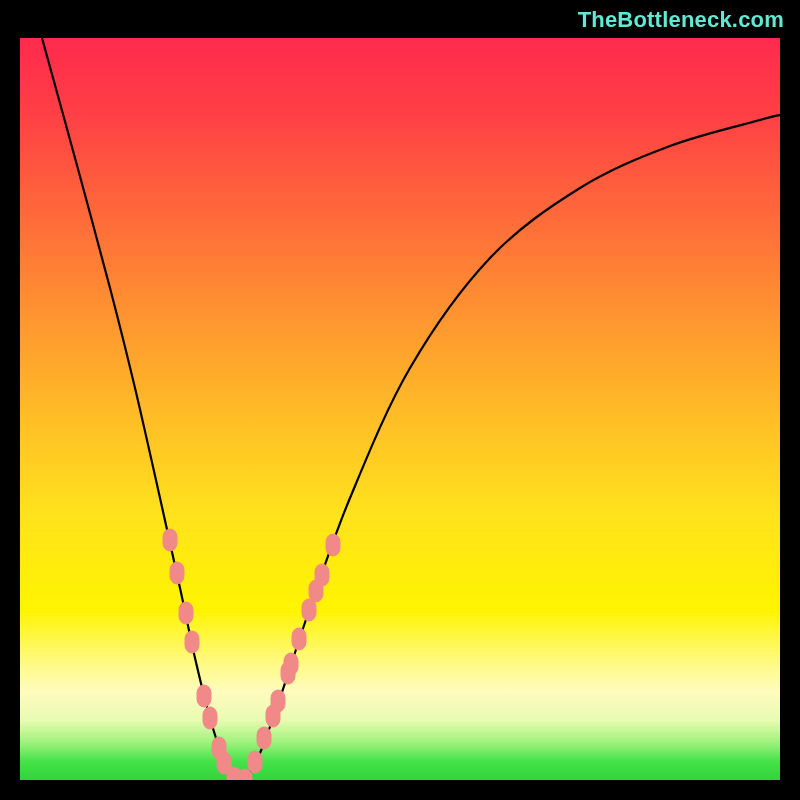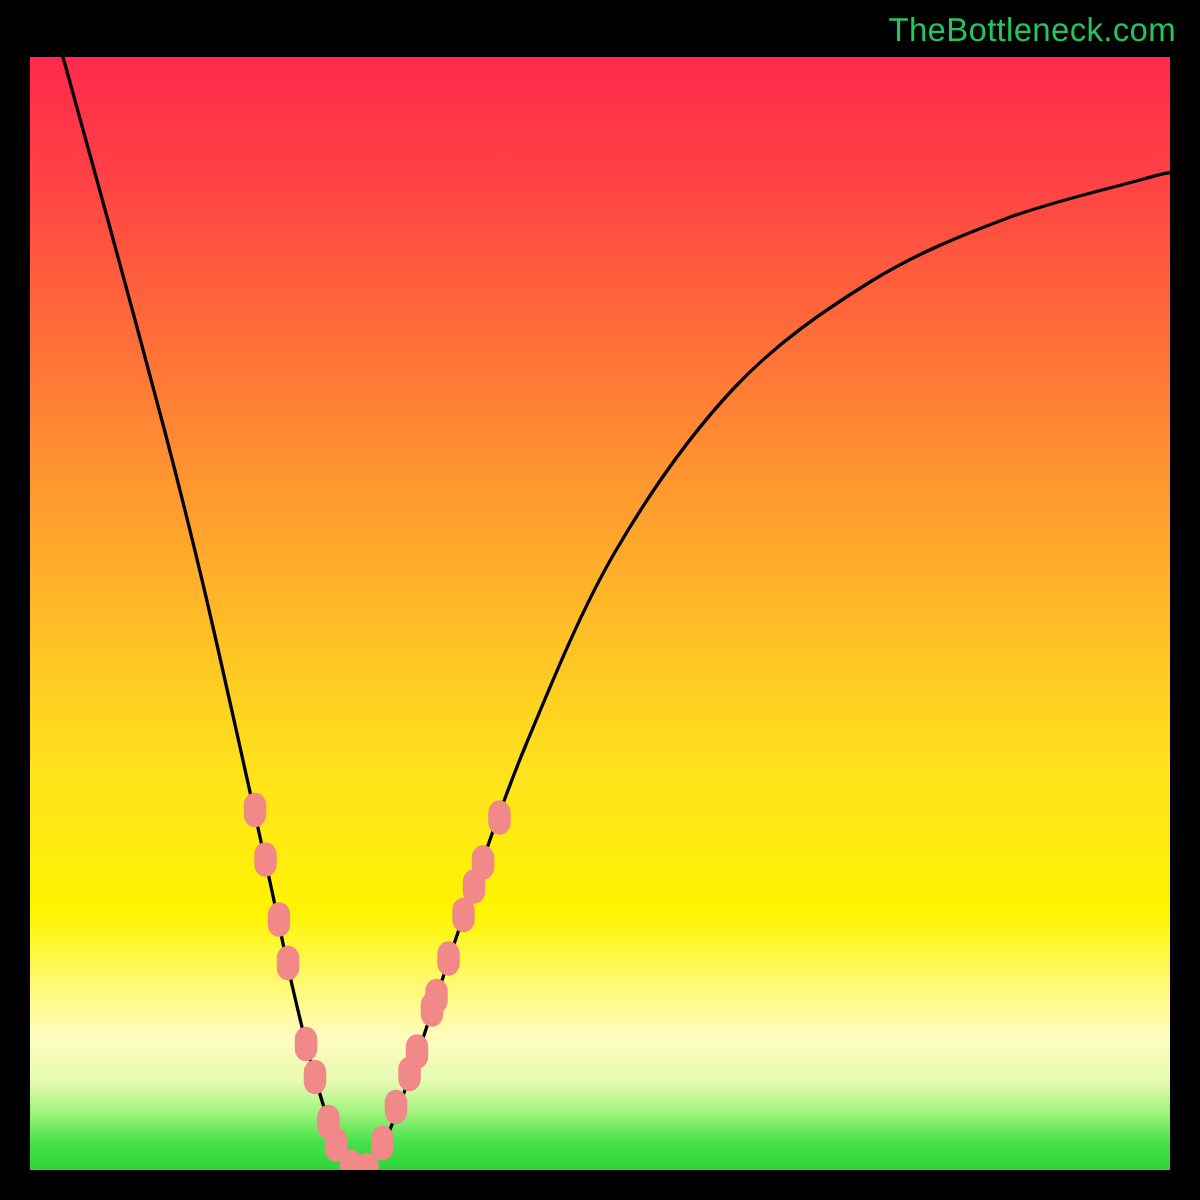--- a/index.html
+++ b/index.html
@@ -36,22 +36,22 @@
       #e7fbb1 92%,
       #9df27a 95%,
       #45e24a 97.5%,
       #31d43a 100%
     );
   }
   .wm {
     position: absolute;
     top: 7px;
     right: 16px;
-    color: #22c55e;
-    font-weight: normal;
+    color: #5eead4;
+    font-weight: bold;
     font-size: 22px;
     letter-spacing: 0.2px;
   }
   svg.plot {
     position: absolute;
     left: 0;
     top: 0;
     width: 760px;
     height: 742px;
     display: block;

